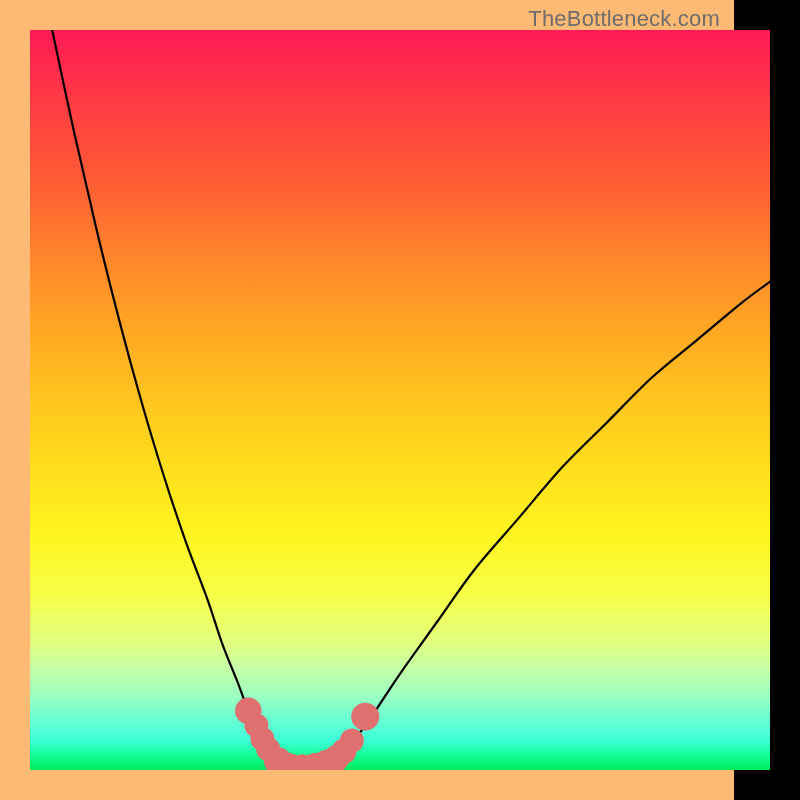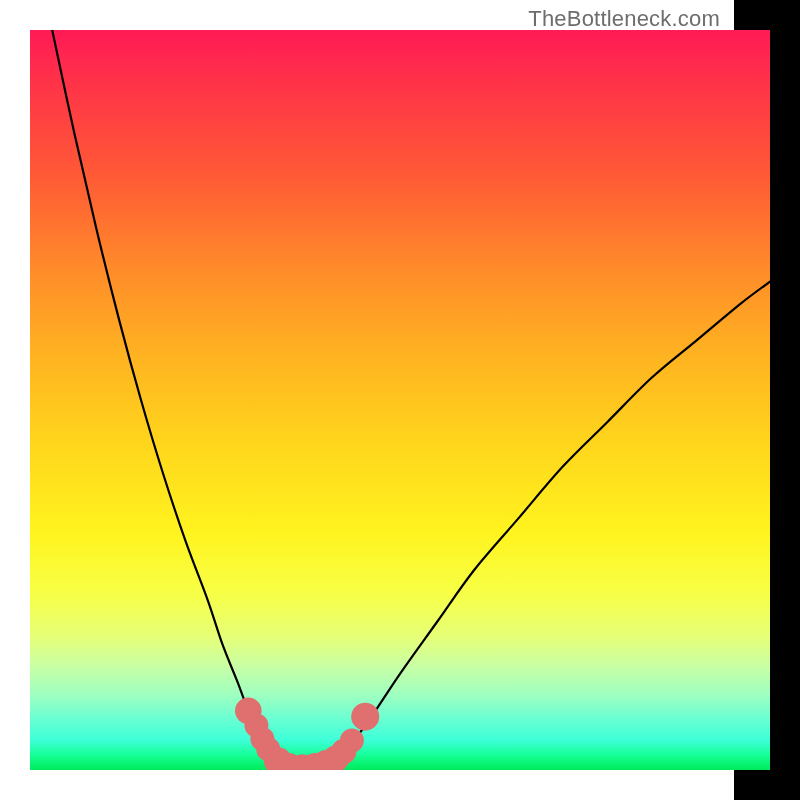--- a/index.html
+++ b/index.html
@@ -1,20 +1,20 @@
 <!DOCTYPE html>
 <html><head>
 <meta charset="utf-8">
 <style>
   * { margin: 0; padding: 0; box-sizing: border-box; }
   html, body { width: 800px; height: 800px; overflow: hidden; background: #000; }
   .frame {
     width: 734px;
     height: 800px;
-    background: #ffffff;
+    background: #fdba74;
     position: relative;
   }
   .plot-area {
     position: absolute;
     left: 30px;
     top: 30px;
     width: 740px;
     height: 740px;
     background: linear-gradient(to bottom,
       #ff1a55 0%,

